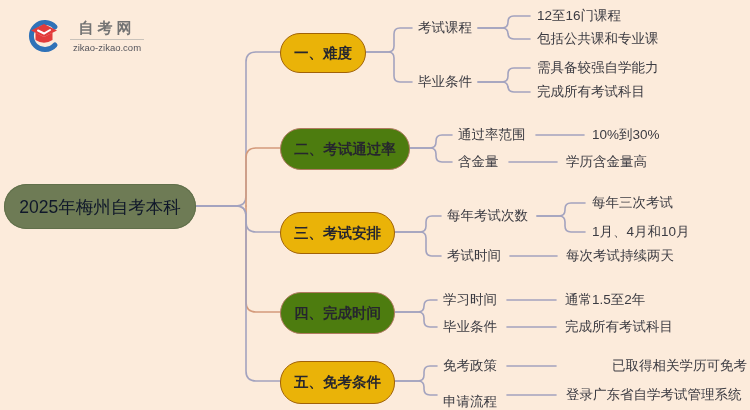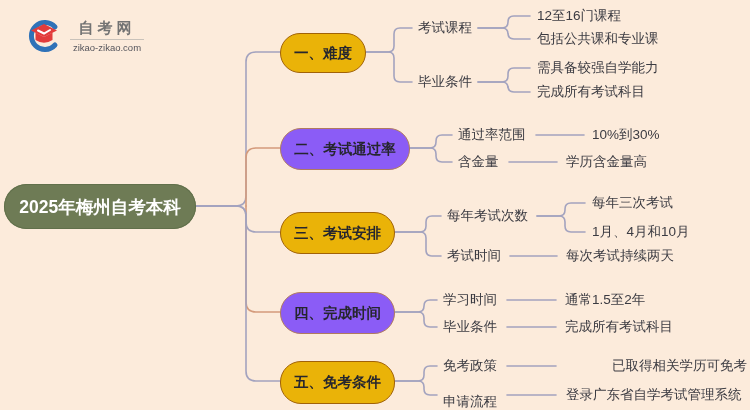--- a/index.html
+++ b/index.html
@@ -11,27 +11,27 @@
   
   .logo{position:absolute;left:26px;top:18px;display:flex;align-items:center;gap:8px;z-index:3;}
   .logo-text{display:flex;flex-direction:column;align-items:center;}
   .logo-title{font-size:15px;font-weight:bold;color:#737373;letter-spacing:4px;line-height:18px;}
   .logo-divider{width:74px;height:1px;background:#c9c2ba;margin:2px 0 2px 0;}
   .logo-domain{font-size:9.5px;color:#55555c;line-height:11px;}
 
   
   .central{position:absolute;left:4px;top:184px;width:192px;height:45px;
     background:#6e7b55;border-radius:23px;display:flex;align-items:center;justify-content:center;
-    color:#ffffff;font-size:17.5px;font-weight:bold;white-space:nowrap;box-shadow:0 0 0 1px #61704b inset;}
+    color:#0f172a;font-size:17.5px;font-weight:normal;white-space:nowrap;box-shadow:0 0 0 1px #61704b inset;}
 
   
   .pill{position:absolute;display:flex;align-items:center;justify-content:center;
     border-radius:21px;font-weight:bold;font-size:14.5px;color:#26262e;white-space:nowrap;}
   .pill.gray{background:#eab308;border:1px solid #a16207;}
-  .pill.salmon{background:#8b5cf6;border:1px solid #b07a60;}
+  .pill.salmon{background:#4d7c0f;border:1px solid #b07a60;}
 
   
   .sub-label,.leaf-label{position:absolute;transform:translateY(-50%);white-space:nowrap;
     font-size:13.5px;font-weight:500;color:#3b3b42;line-height:1;}
 </style>
 </head>
 <body>
 
 <div id="canvas">
 

